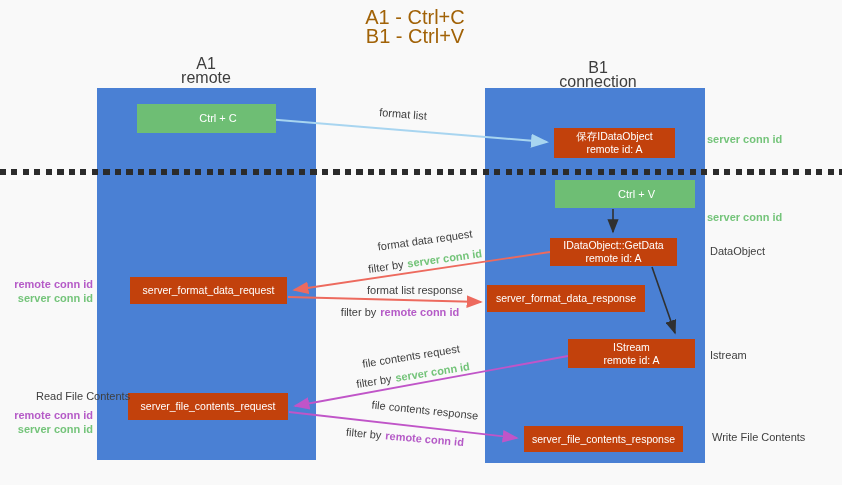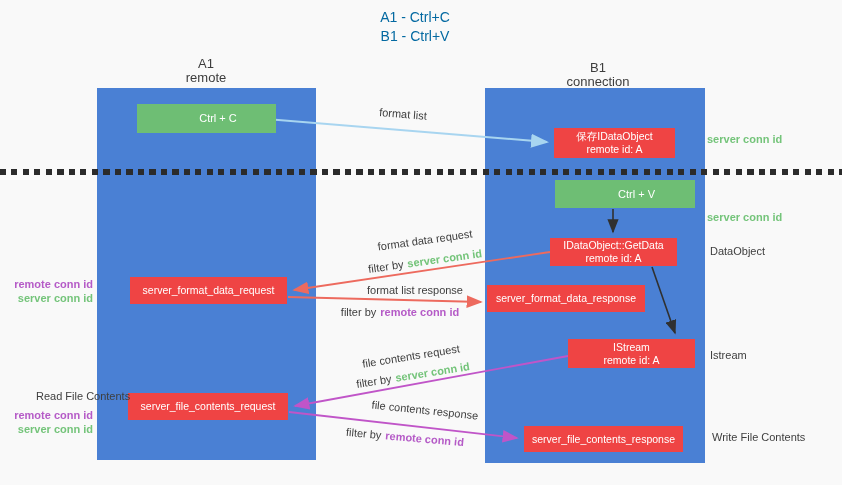--- a/index.html
+++ b/index.html
@@ -10,38 +10,38 @@
   #stage{
     position:relative;
     width:842px;height:485px;
     background:#f9f9f9;
     overflow:hidden;
   }
   .abs{position:absolute;}
   .title-block{
     left:300px;top:8px;width:230px;
     text-align:center;
-    font-size:14px;line-height:19px;color:#0369a1;
+    font-size:20px;line-height:19px;color:#a16207;
   }
   .lifeline-header{
     text-align:center;
-    font-size:13px;line-height:14px;color:#3d3d3d;
+    font-size:16px;line-height:14px;color:#3d3d3d;
   }
   .lifeline{
     background:#4a80d4;
   }
   .node{
     display:flex;flex-direction:column;
     align-items:center;justify-content:center;
     color:#ffffff;text-align:center;
     font-size:10.5px;line-height:13px;
     white-space:nowrap;
   }
   .node.green{background:#6ebe74;font-size:11px;padding-left:23px;}
-  .node.orange{background:#ef4444;}
+  .node.orange{background:#c2410c;}
   .divider{
     left:0;top:169px;width:842px;height:6px;
     background:repeating-linear-gradient(90deg,#2b2b2b 0 6px,transparent 6px 11.5px);
   }
   .msg-label{
     text-align:center;white-space:nowrap;
     font-size:11px;color:#3e3e3e;
   }
   .rot-n8{transform:rotate(-8deg);}
   .rot-n9{transform:rotate(-9deg);}

